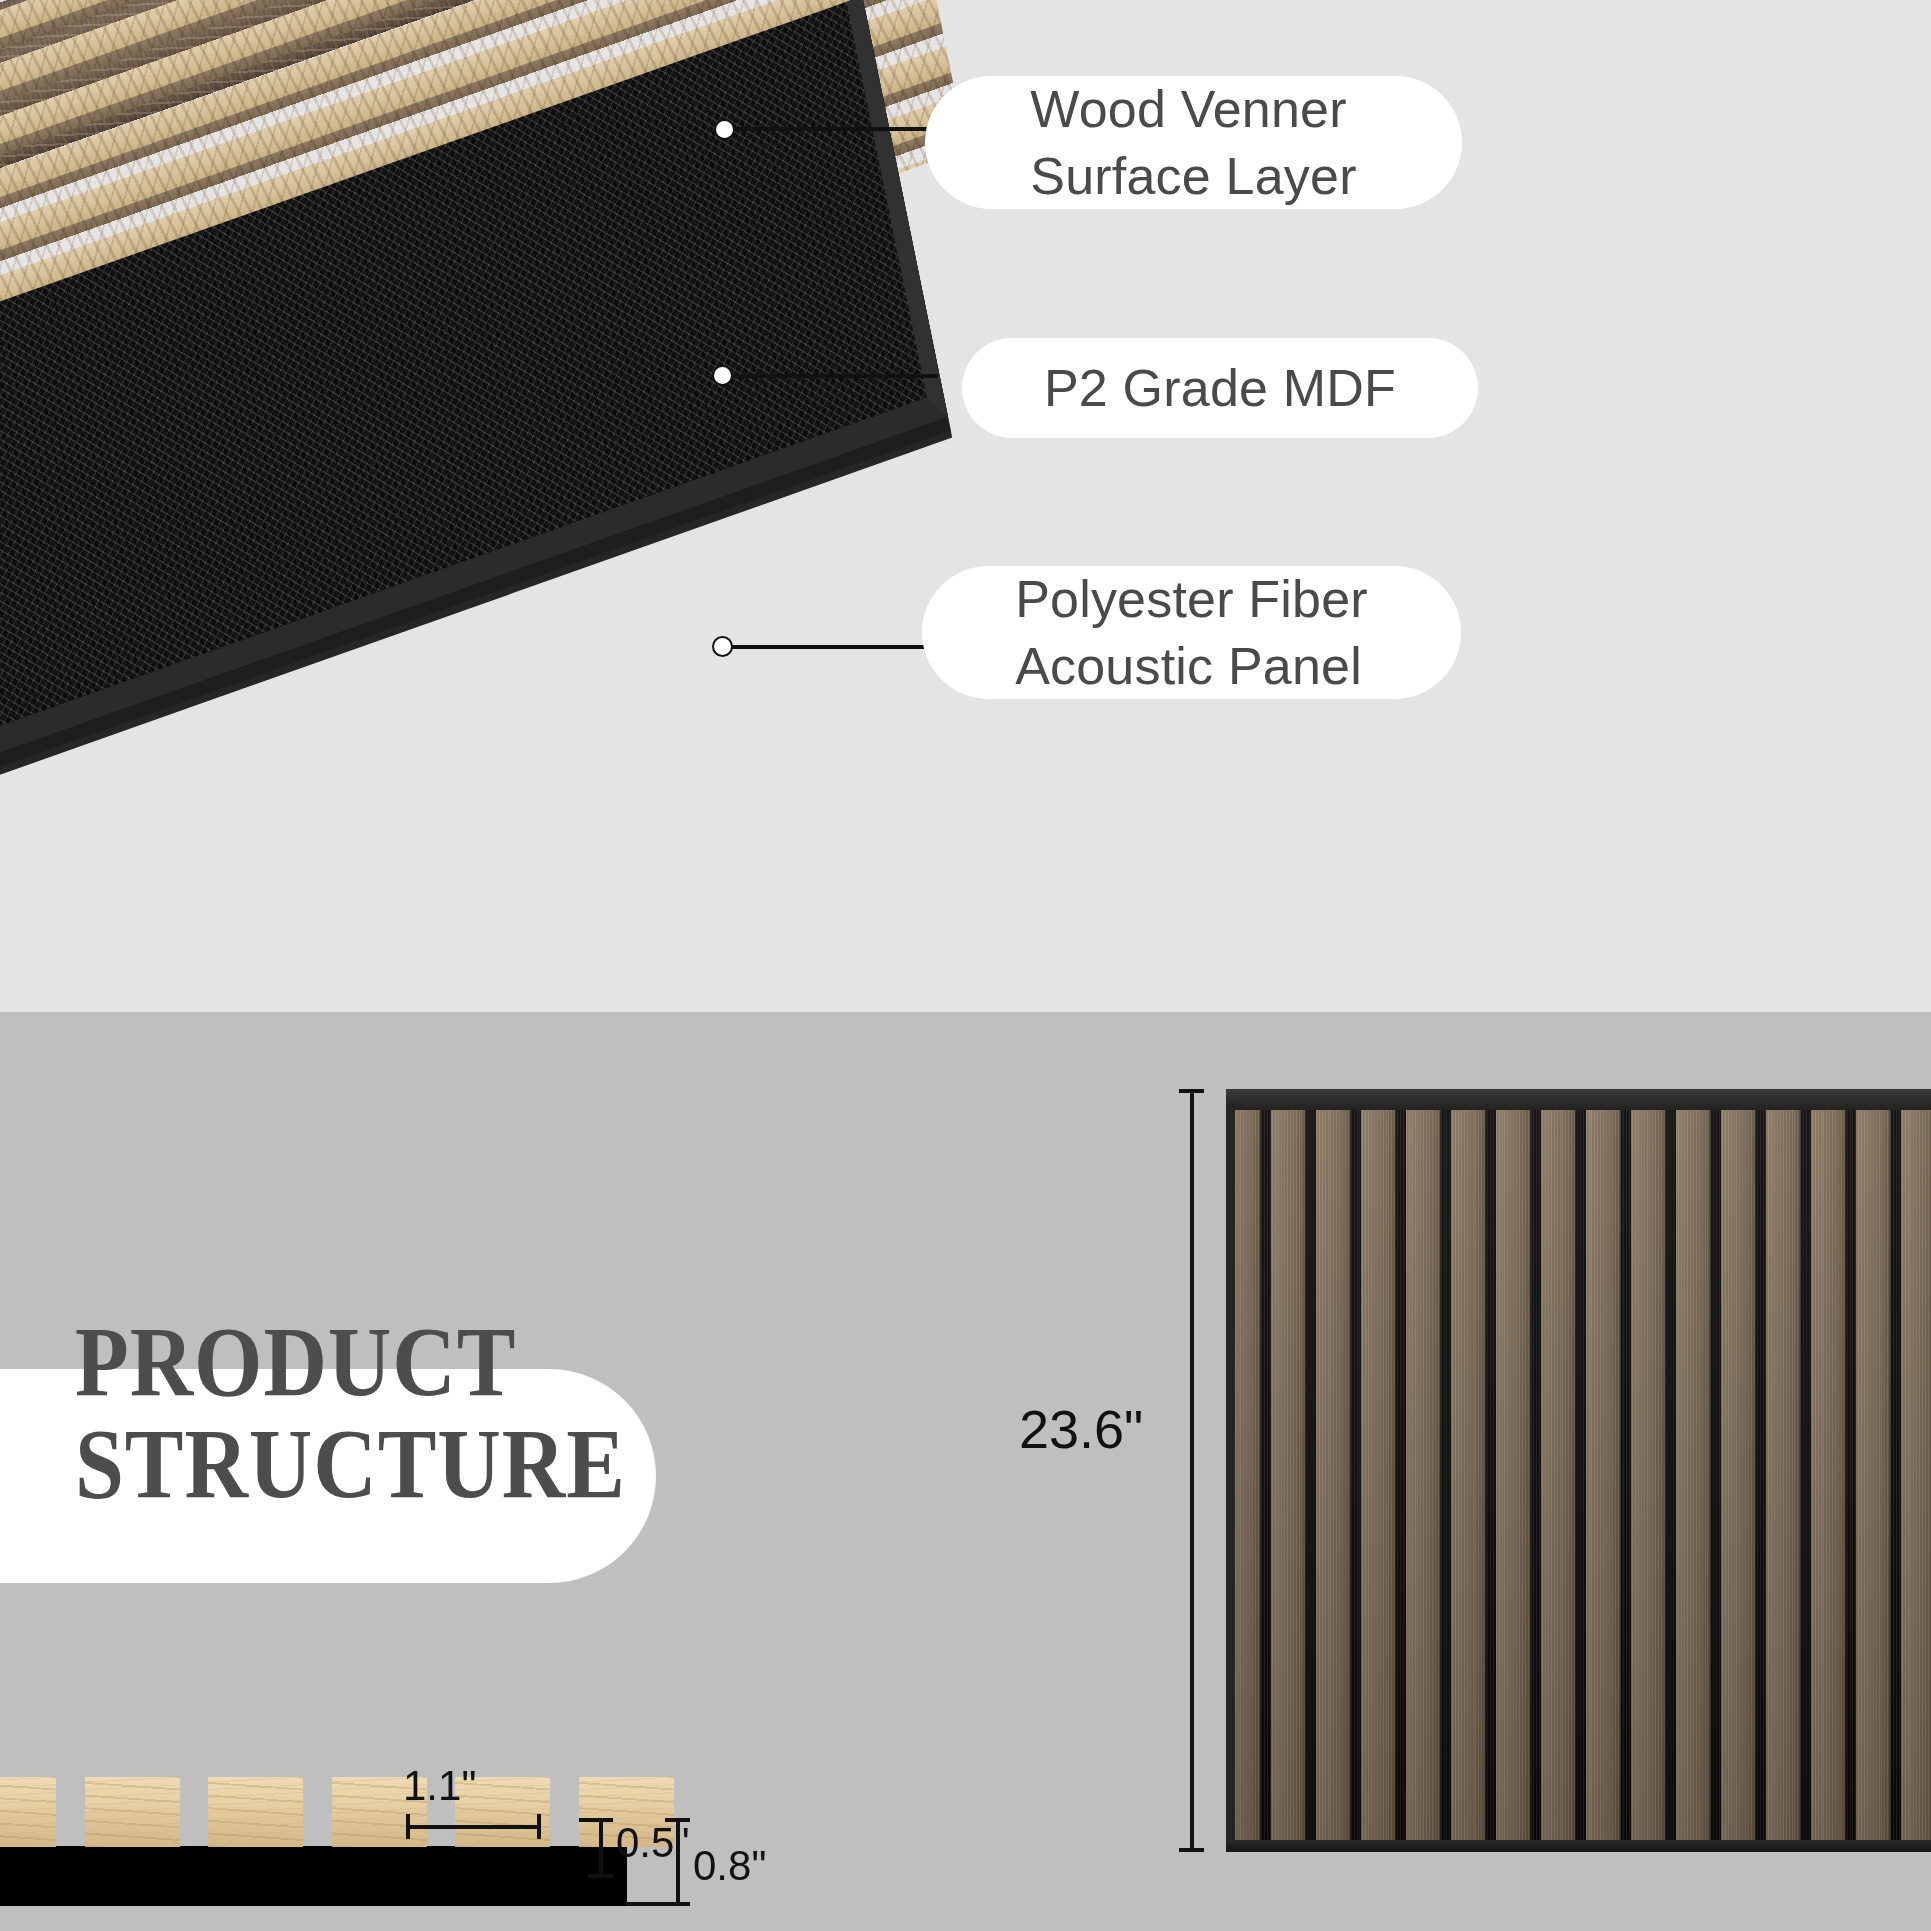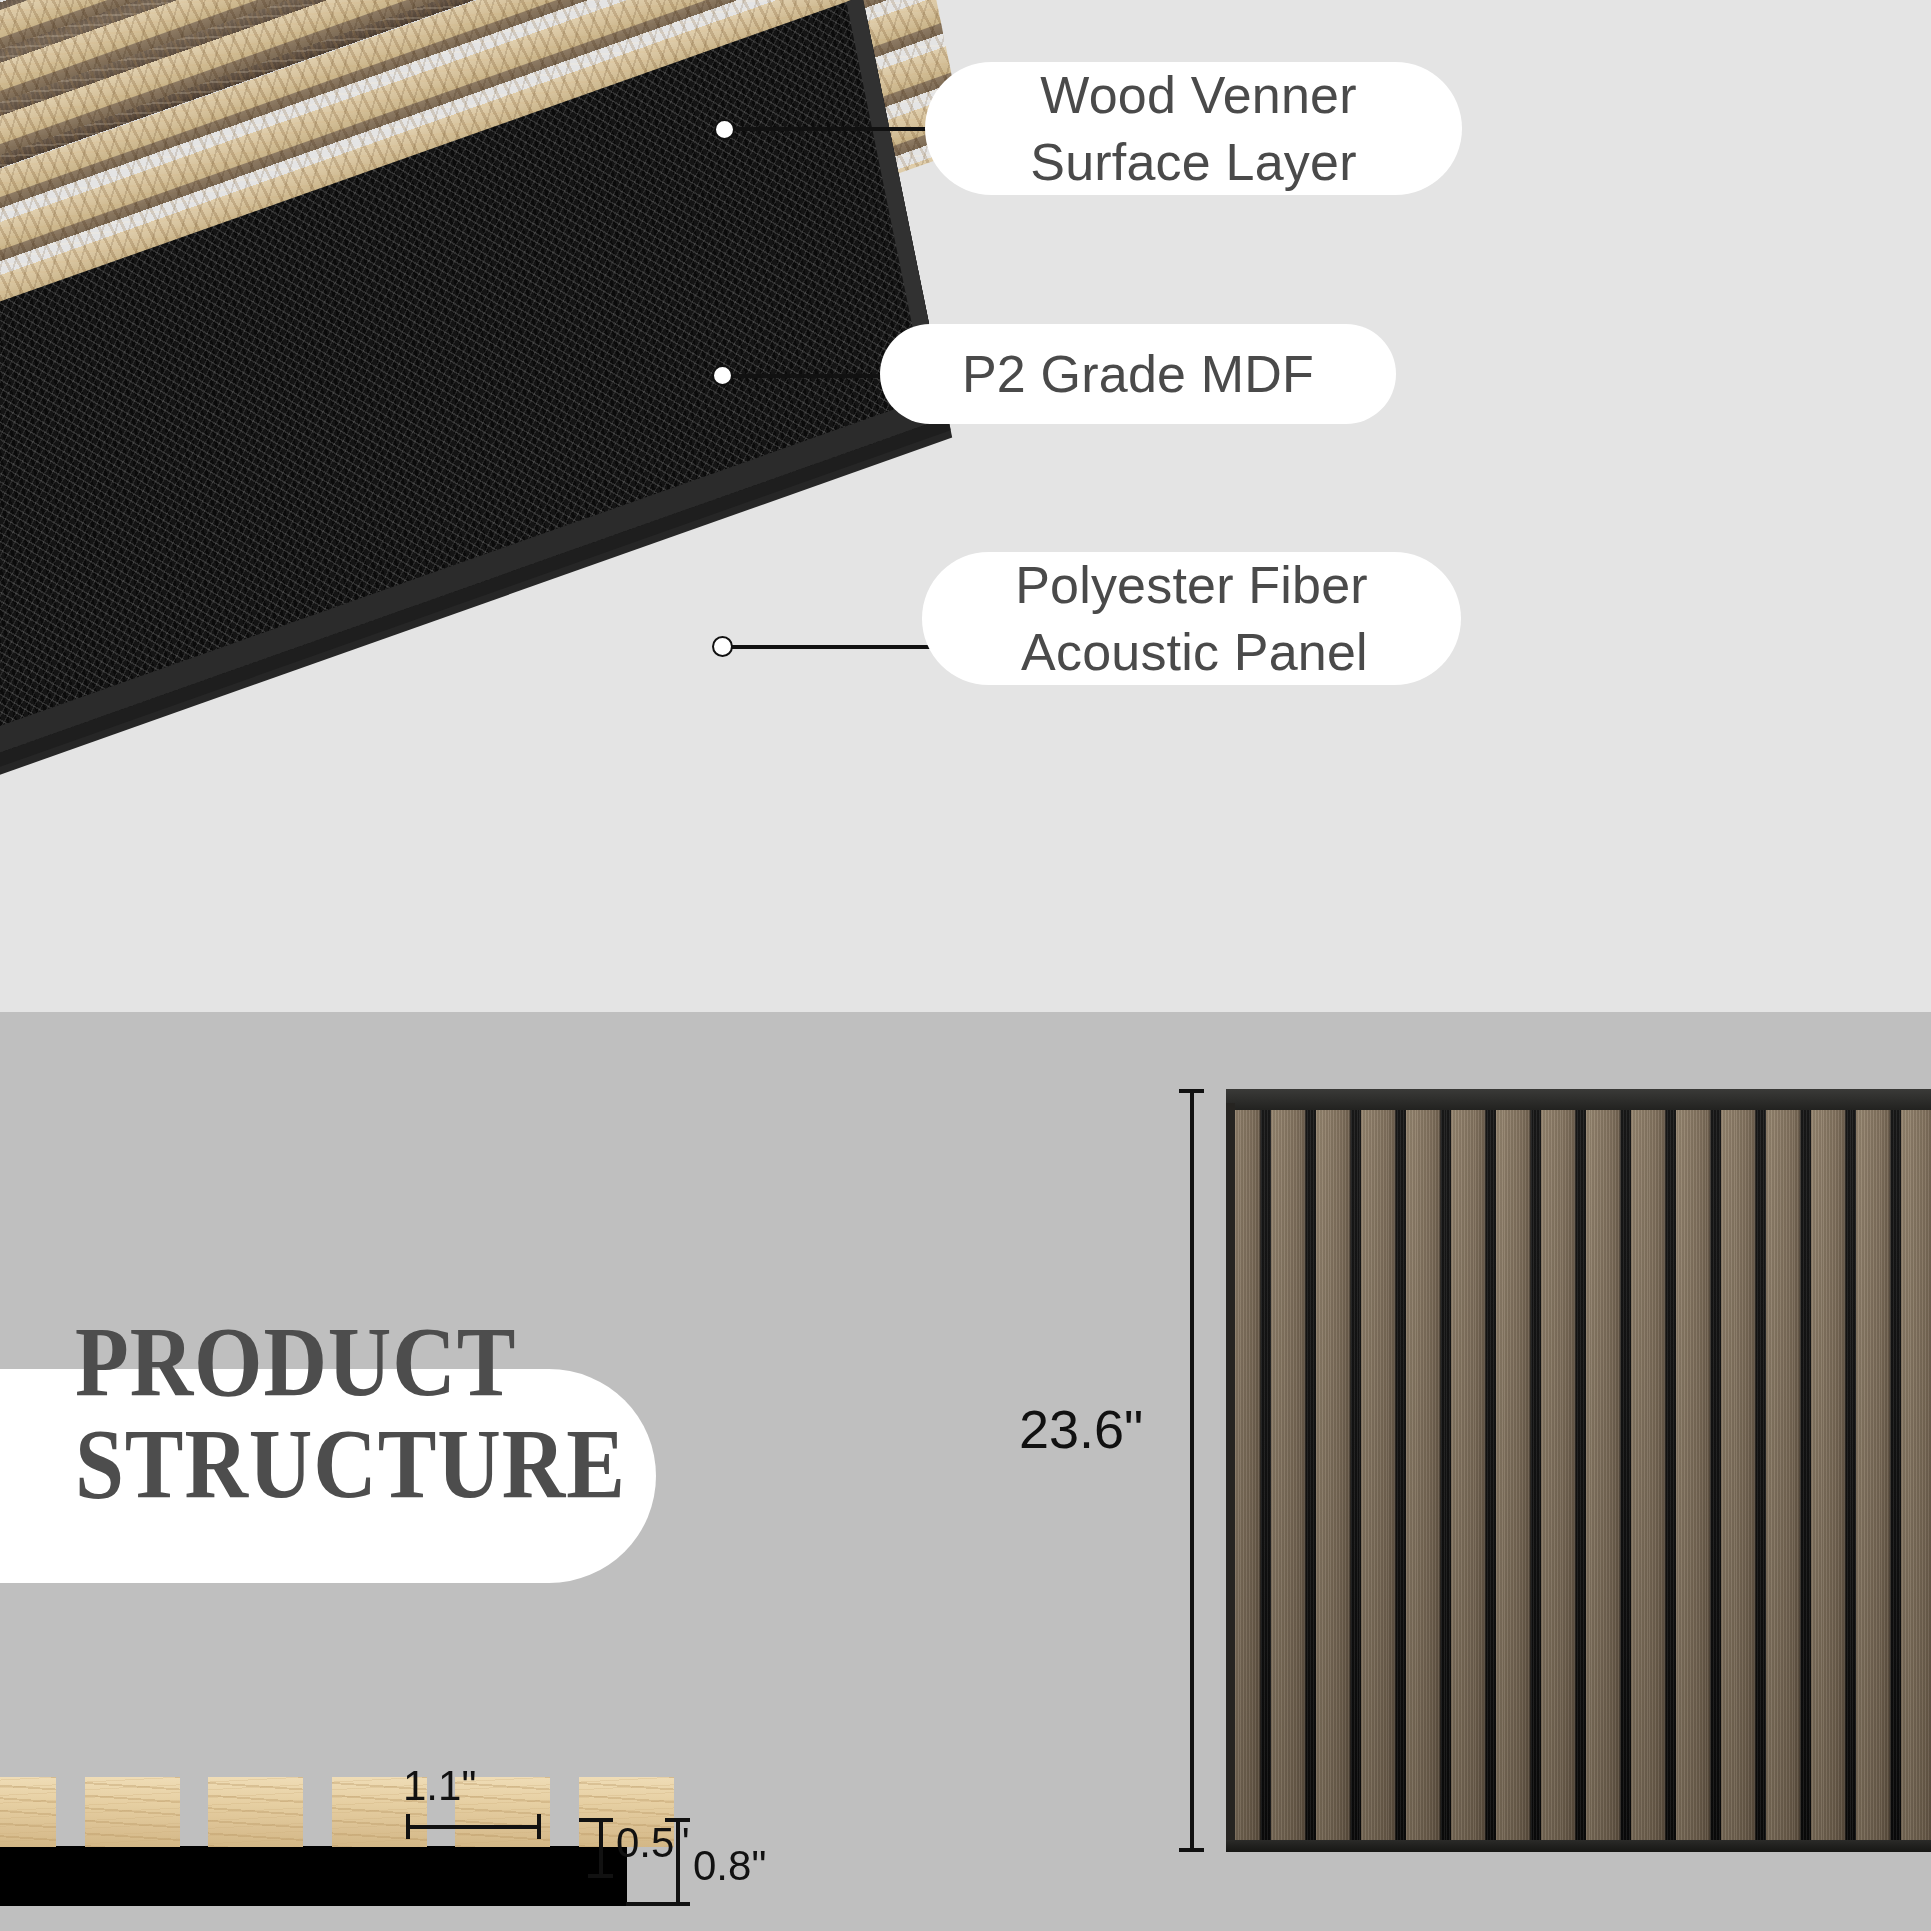--- a/index.html
+++ b/index.html
@@ -98,25 +98,26 @@
   .callout-dot {
     position:absolute; width:21px; height:21px; border-radius:50%;
     background:#fff; border:2.9px solid #111; z-index:40;
   }
   .callout-line {
     position:absolute; height:3.9px; background:#111; z-index:39;
   }
   .pill {
     position:absolute; background:#fff; border-radius:87px; z-index:41;
     display:flex; align-items:center; justify-content:center;
-    text-align:right; color:#4a4a4a;
+    text-align:left; color:#4a4a4a;
     font-size:52px; line-height:1.28; letter-spacing:0.2px;
     font-family:"Liberation Sans", sans-serif;
     font-weight:400;
     padding:0 44px;
+    margin-top:14px;
   }
 
   
   .title-pill {
     position:absolute; left:-58px; top:1369px;
     width:714px; height:214px;
     background:#fff; border-radius:0 116px 116px 0;
     z-index:30;
   }
   .title-text {
@@ -264,21 +265,21 @@
     <div class="felt-edge"></div>
   </div>
 
   <div class="callout-dot" style="left:714px; top:119px;"></div>
   <div class="callout-line" style="left:732px; top:127px; width:210px;"></div>
   <div class="pill" style="left:925px; top:62px; width:537px; height:133px; white-space:pre-line;">Wood Venner
 Surface Layer</div>
 
   <div class="callout-dot" style="left:712px; top:365px;"></div>
   <div class="callout-line" style="left:730px; top:374px; width:208px;"></div>
-  <div class="pill" style="left:880px; top:324px; width:516px; height:100px;">P2 Grade MDF</div>
+  <div class="pill" style="left:962px; top:324px; width:516px; height:100px;">P2 Grade MDF</div>
 
   <div class="callout-dot" style="left:712px; top:636px;"></div>
   <div class="callout-line" style="left:730px; top:645px; width:209px;"></div>
   <div class="pill" style="left:922px; top:552px; width:539px; height:133px; white-space:pre-line;">Polyester Fiber
 Acoustic Panel</div>
 
   <div class="title-pill"></div>
   <div class="title-text">PRODUCT
 STRUCTURE</div>
 

